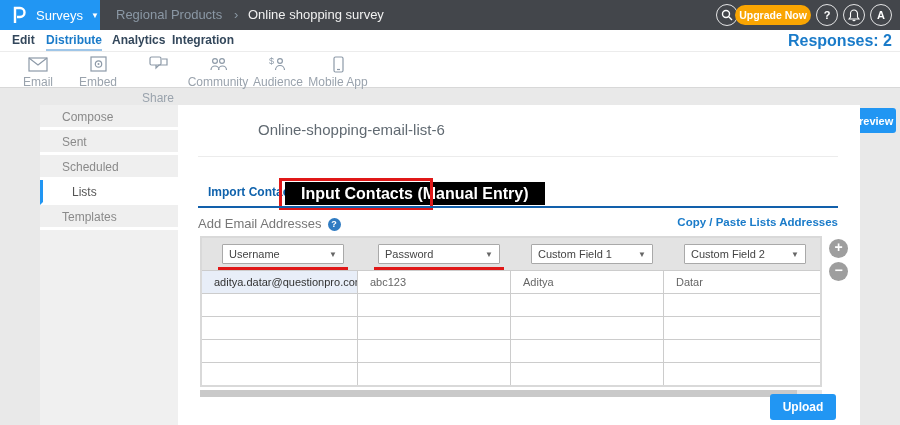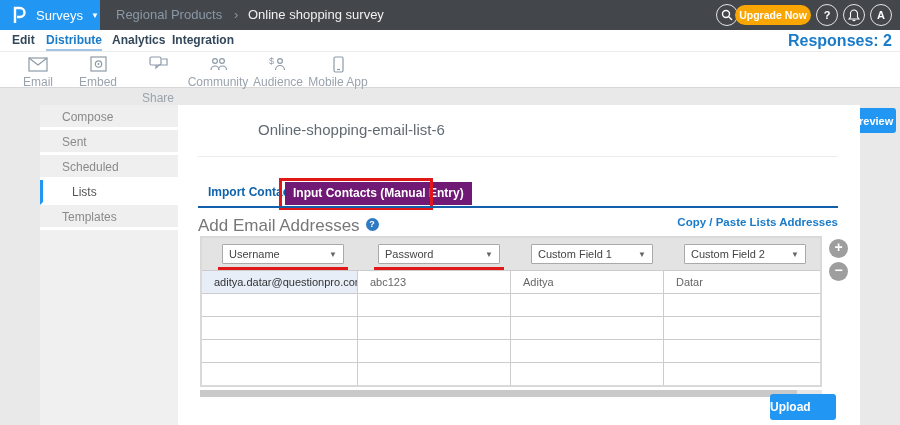--- a/index.html
+++ b/index.html
@@ -48,27 +48,27 @@
   .sidebar { position:absolute; left:0; top:0; width:138px; height:320px; background:#f0f0f0; }
   .side-item { height:25px; line-height:25px; padding-left:22px; font-size:12px; color:#8a8a8a;
     background:#efefef; border-bottom:3px solid #fff; cursor:pointer; }
   .side-item.active { background:#fff; color:#555; border-left:3px solid #2196f3; padding-left:29px; }
 
   .main { position:absolute; left:138px; top:0; width:682px; height:320px; }
   .list-title { position:absolute; left:80px; top:16px; font-size:15px; color:#616a72; }
   .title-divider { position:absolute; left:20px; top:51px; width:640px; border-top:1px solid #ececec; }
 
   .tab-import { position:absolute; left:30px; top:80px; font-size:12px; font-weight:bold; color:#0f62ac; cursor:pointer; }
-  .tab-active { position:absolute; left:107px; top:77px; height:23px; line-height:23px; padding:0 8px;
-    background:#701a75; color:#fff; font-size:12px; font-weight:bold; cursor:pointer; }
+  .tab-active { position:absolute; left:107px; top:77px; height:23px; line-height:23px; padding:0 16px;
+    background:#000000; color:#fff; font-size:16px; font-weight:bold; cursor:pointer; }
   .tab-annotation { position:absolute; left:101px; top:73px; width:154px; height:32px; border:3px solid #e01818; }
   .tab-underline { position:absolute; left:20px; top:101px; width:640px; height:2px; background:#1260ab; }
 
   .section-row { position:absolute; left:20px; top:111px; width:640px; height:18px; }
-  .section-title { font-size:17px; color:#777; float:left; }
+  .section-title { font-size:13px; color:#777; float:left; }
   .help-badge { float:left; margin:2px 0 0 6px; width:13px; height:13px; border-radius:50%; background:#2f7bc2;
     color:#fff; font-size:9px; font-weight:bold; text-align:center; line-height:13px; cursor:pointer; }
   .copy-link { float:right; font-size:11.5px; font-weight:bold; color:#1a7bc9; cursor:pointer; }
 
   
   .etable { position:absolute; left:22px; top:131px; width:622px; border:2px solid #d9d9d9; }
   .ehead { display:flex; height:32px; background:#e3e3e3; }
   .hcol { position:relative; }
   .hcol.c0{width:156px;} .hcol.c1{width:153px;} .hcol.c2{width:153px;} .hcol.c3{width:156px;}
   .select-box { position:absolute; left:20px; top:6px; width:122px; height:20px; background:#fff;
@@ -82,21 +82,21 @@
   .ecell.c0{width:156px;} .ecell.c1{width:153px;} .ecell.c2{width:153px;} .ecell.c3{width:156px; border-right:none;}
   .ecell.sel { background:#e8eef8; color:#333; }
   .hscroll { position:absolute; left:22px; top:285px; width:622px; height:7px; background:#e6e6e6; }
   .hscroll .thumb { width:96%; height:7px; background:#c9c9c9; }
 
   .round-btn { position:absolute; left:651px; width:19px; height:19px; border-radius:50%; background:#9e9e9e;
     color:#fff; font-size:14px; font-weight:bold; text-align:center; line-height:17px; cursor:pointer; }
   .add-btn { top:134px; } .remove-btn { top:157px; }
 
   .upload-btn { position:absolute; left:592px; top:289px; width:66px; height:26px; background:#2196f3; border-radius:3px;
-    color:#fff; font-size:12px; font-weight:bold; line-height:26px; cursor:pointer; }
+    color:#fff; font-size:12px; font-weight:bold; text-align:center; line-height:26px; cursor:pointer; }
 </style>
 </head>
 <body>
 
 <div id="app">
 
   <div class="topbar">
     <div class="logo-block">
       <span class="logo-glyph">
         <svg width="15" height="18" viewBox="0 0 15 18">

